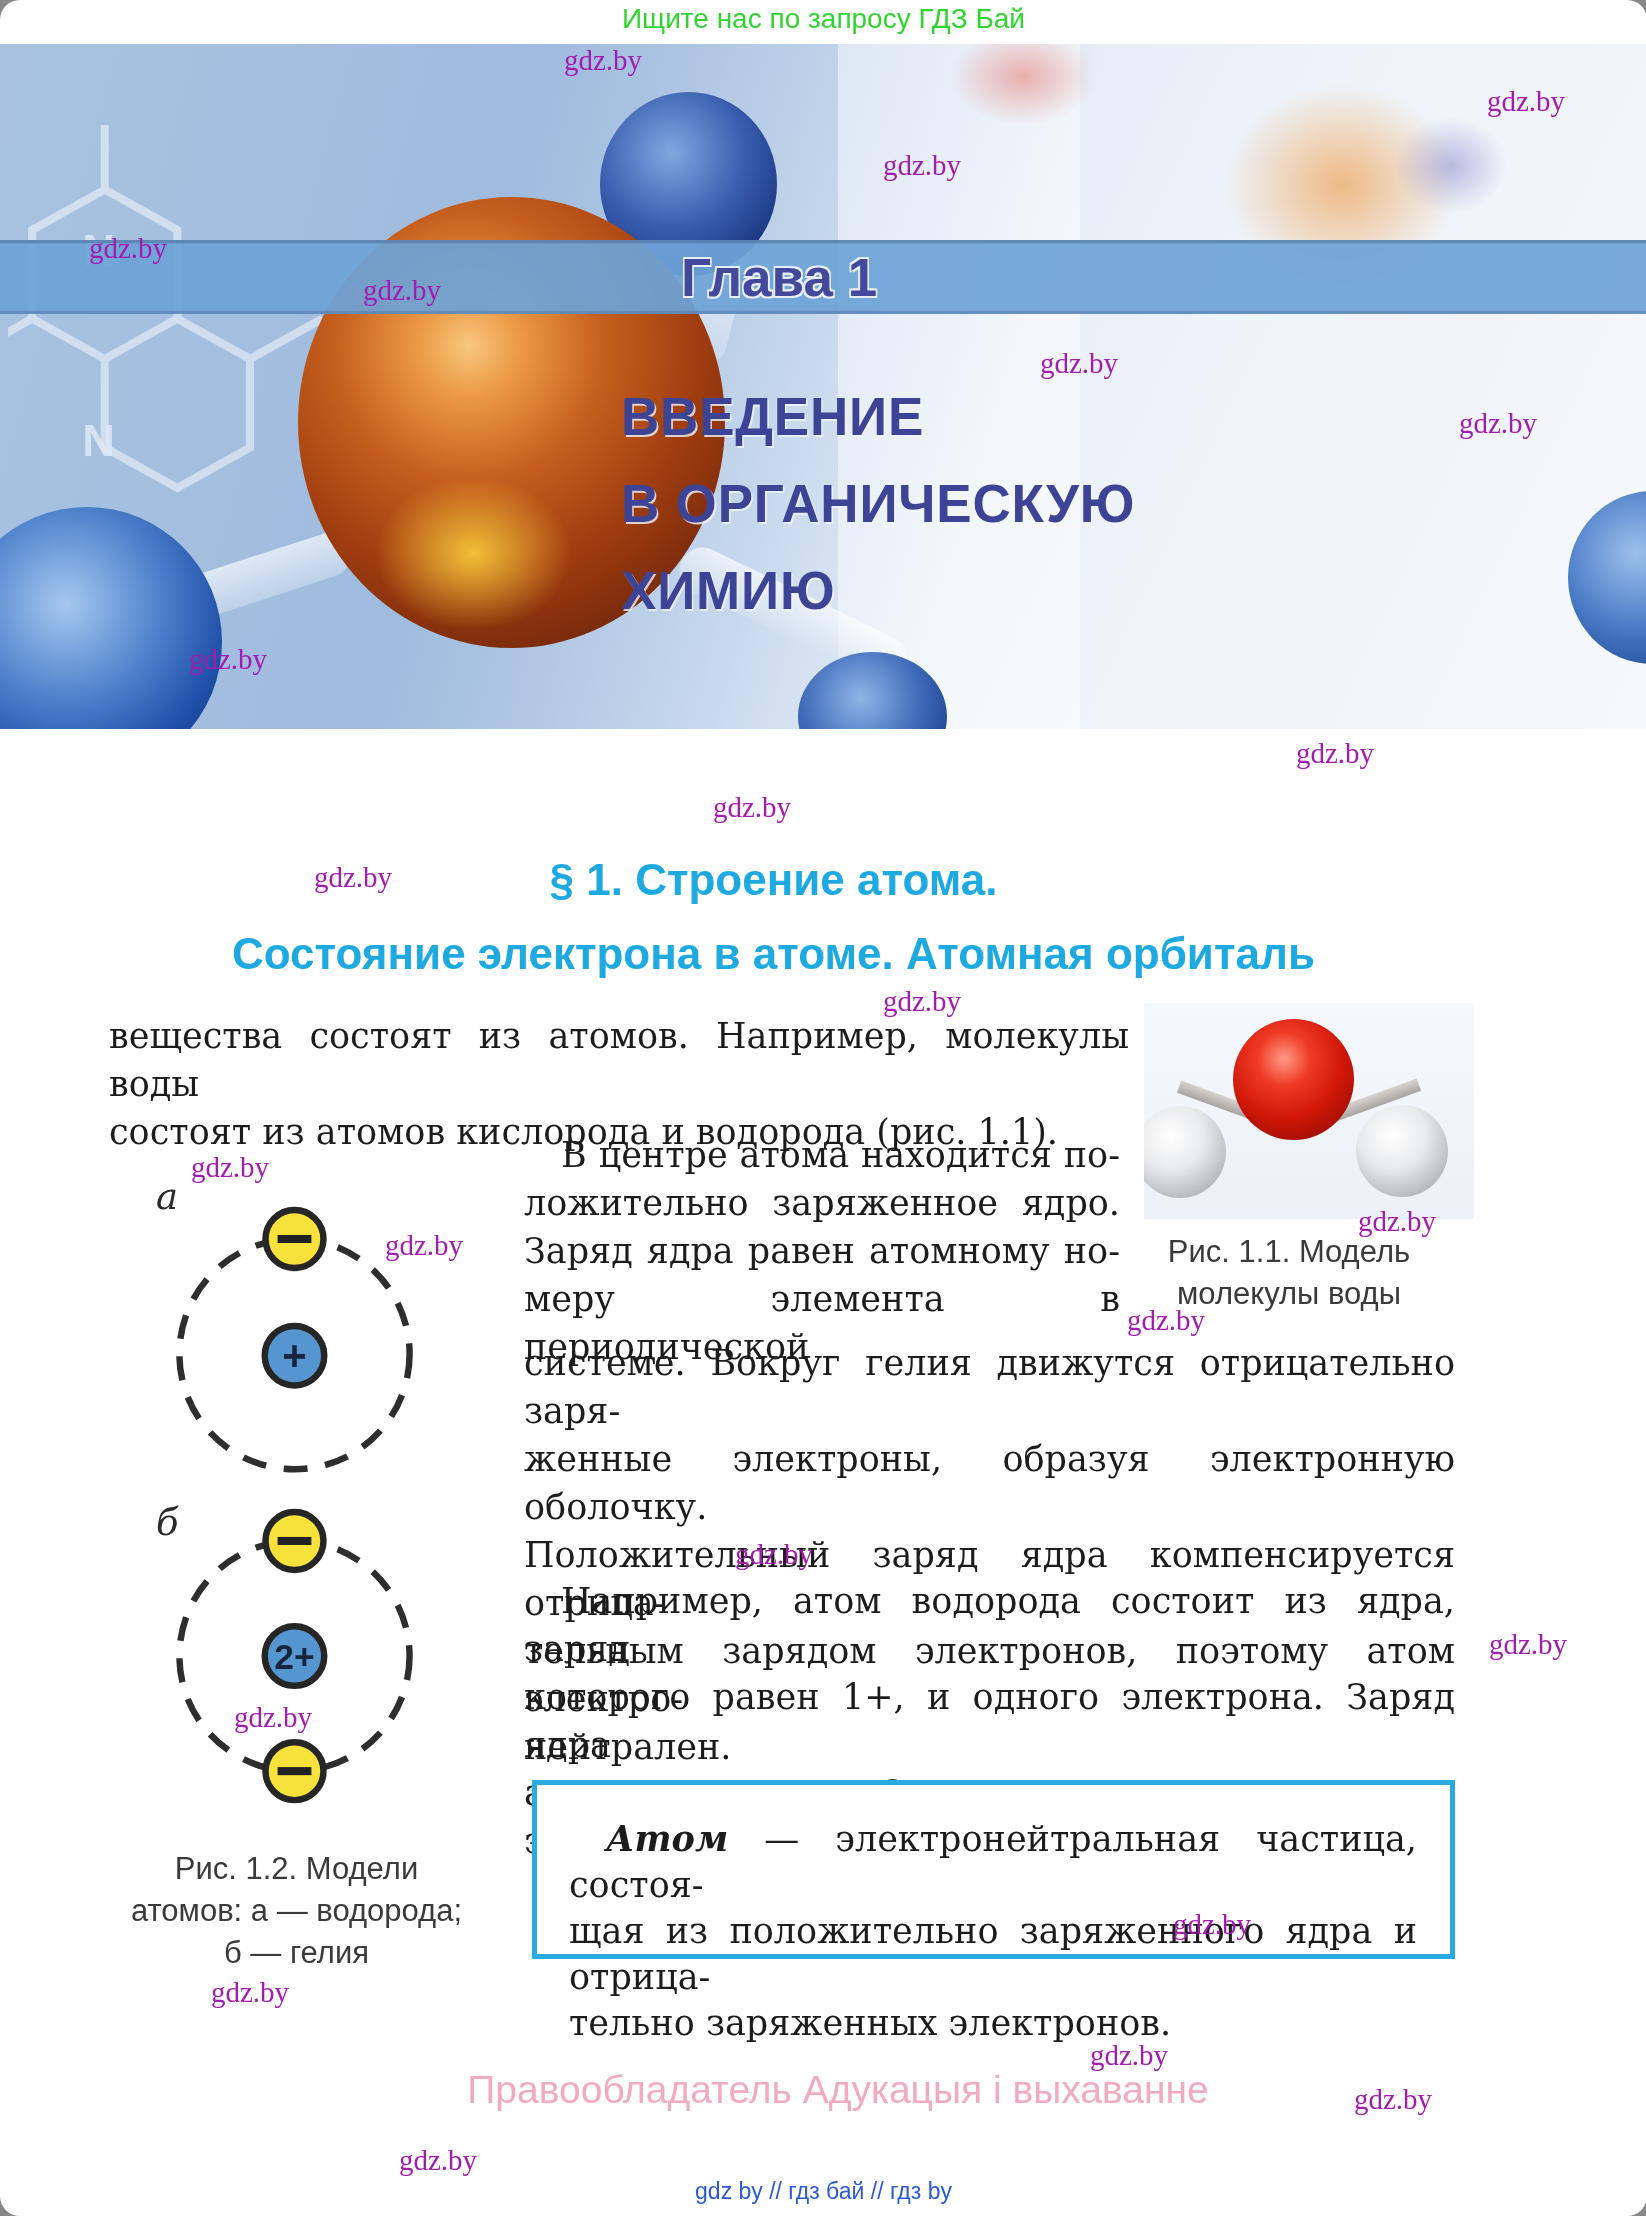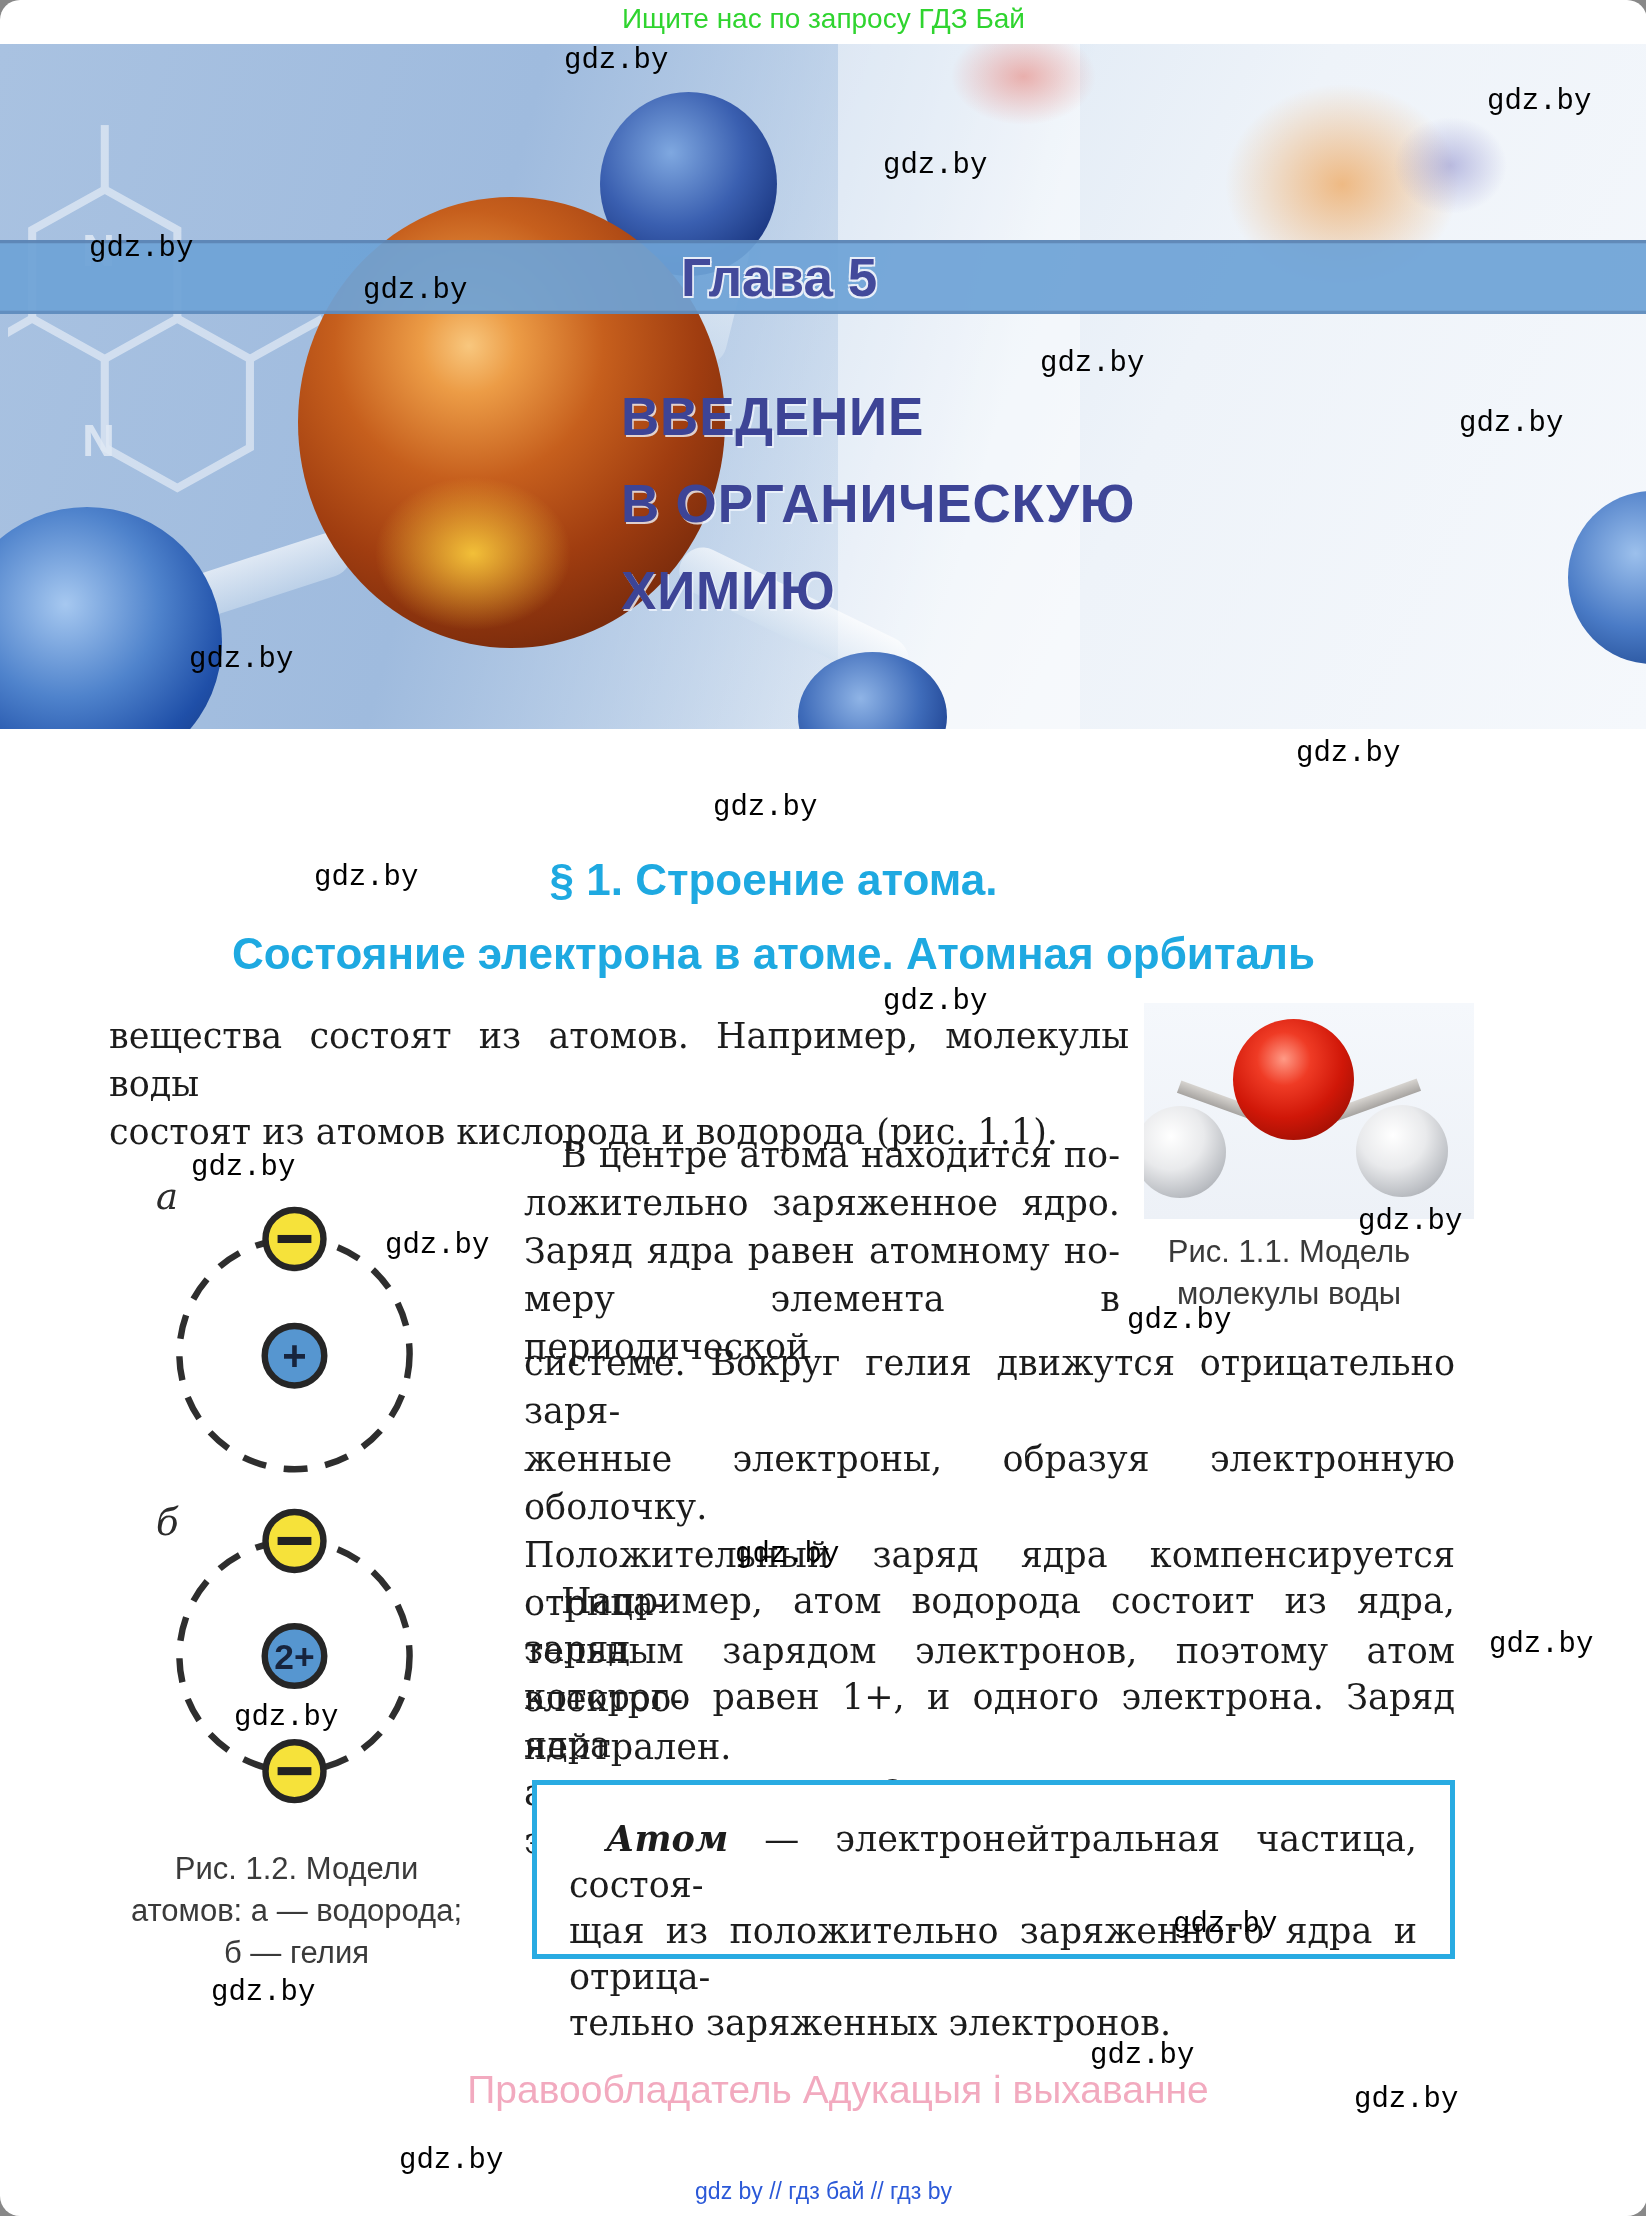--- a/index.html
+++ b/index.html
@@ -88,21 +88,21 @@
   .defbox-inner .bld{font-weight:700;font-style:italic;}
   .defline{font-size:35px;line-height:46px;}
 
   
   .copyright{left:0;top:2068px;width:1676px;text-align:center;
         font-family:"Liberation Sans",sans-serif;font-size:39px;color:#f2aabf;}
   .links{left:0;top:2178px;width:1647px;text-align:center;
         font-family:"Liberation Sans",sans-serif;font-size:23px;color:#2b59d8;}
 
   
-  .wm{position:absolute;font-family:Liberation Mono, monospace;font-size:29px;color:#000000;}
+  .wm{position:absolute;font-family:Liberation Serif, serif;font-size:29px;color:#a21caf;}
 </style>
 </head>
 <body>
 
 <div class="page">
 
   <div class="abs promo">Ищите нас по запросу ГДЗ Бай</div>
 
   <div class="abs banner">
     <div class="abs shade-left"></div>
@@ -129,21 +129,21 @@
     <div class="abs bond" style="left:137px;top:516px;width:218px;height:44px;transform:rotate(-18deg);"></div>
     <div class="abs bond" style="left:693px;top:185px;width:45px;height:137px;transform:rotate(14deg);"></div>
 
     <div class="abs sphere sph-glossy"></div>
     <div class="abs sphere sph-darkblue"></div>
     <div class="abs sphere sph-amber"></div>
     <div class="abs sphere sph-small"></div>
     <div class="abs sphere sph-right"></div>
 
     <div class="abs band"></div>
-    <div class="abs chapter">Глава 5</div>
+    <div class="abs chapter">Глава 1</div>
 
     <div class="abs course-title">
       <div>ВВЕДЕНИЕ</div>
       <div>В ОРГАНИЧЕСКУЮ</div>
       <div>ХИМИЮ</div>
     </div>
   </div>
 
   <div class="abs sec-title">
     <div>§ 1. Строение атома.</div>

